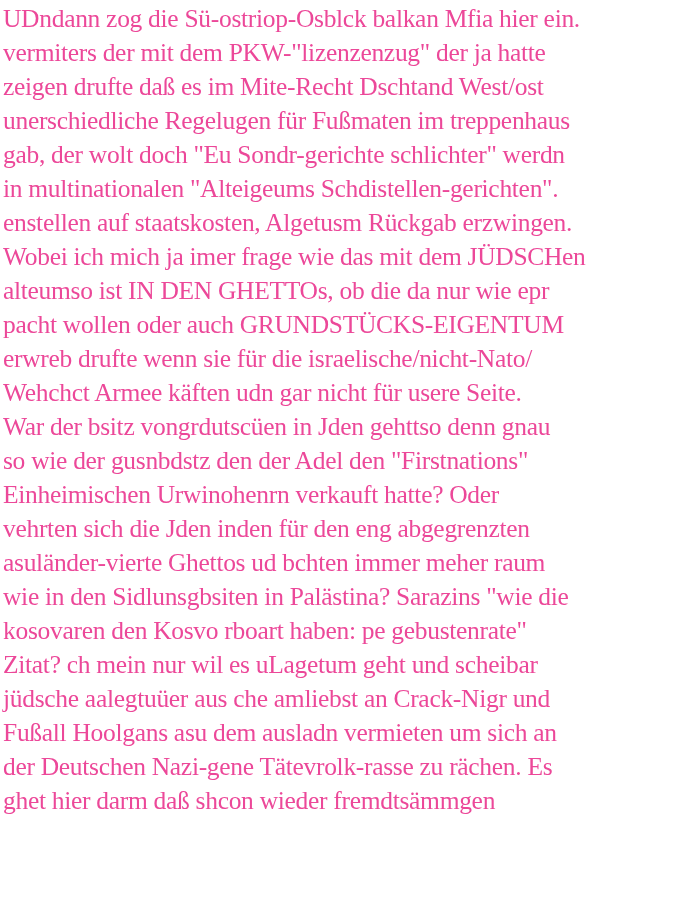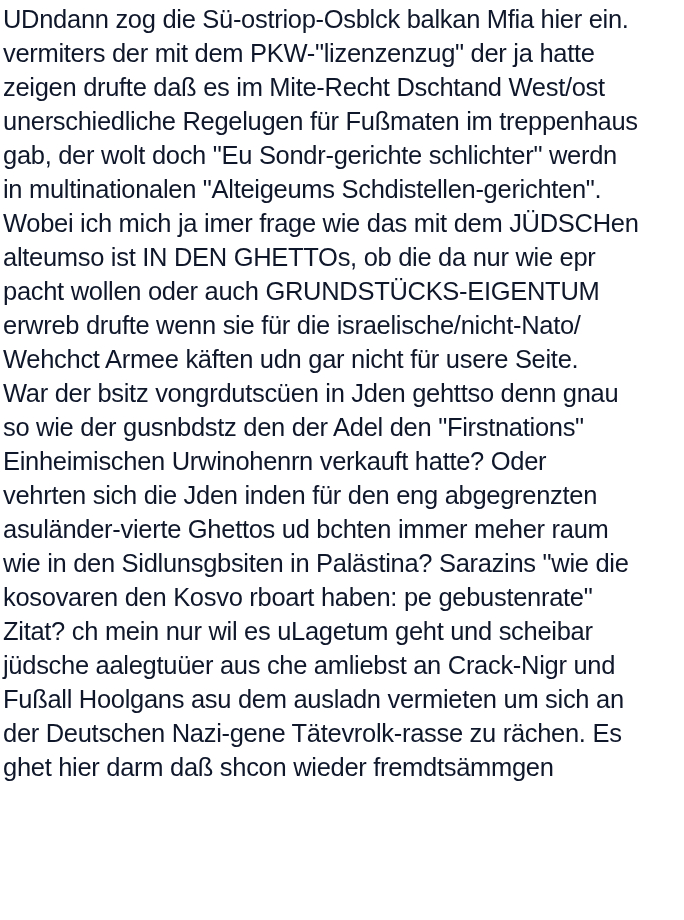--- a/index.html
+++ b/index.html
@@ -9,42 +9,43 @@
     }
     .page {
       width: 684px;
       height: 920px;
       overflow: hidden;
       background: #ffffff;
       box-sizing: border-box;
       padding: 2px 2px 0 3px;
     }
     .text-block {
-      font-family: Liberation Sans, sans-serif;
+      font-family: Liberation Serif, serif;
       font-size: 25.5px;
       line-height: 34px;
-      color: #0f172a;
+      color: #ec4899;
       letter-spacing: -0.3px;
       white-space: nowrap;
     }
     .line {
       height: 34px;
     }
   </style>
 </head>
 <body>
 
 <main class="page">
   <div class="text-block" id="text-block">
       <div class="line">UDndann zog die Sü-ostriop-Osblck balkan Mfia hier ein.</div>
       <div class="line">vermiters der mit dem PKW-"lizenzenzug" der ja hatte</div>
       <div class="line">zeigen drufte daß es im Mite-Recht Dschtand West/ost</div>
       <div class="line">unerschiedliche Regelugen für Fußmaten im treppenhaus</div>
       <div class="line">gab, der wolt doch "Eu Sondr-gerichte schlichter" werdn</div>
       <div class="line">in multinationalen "Alteigeums Schdistellen-gerichten".</div>
+      <div class="line">enstellen auf staatskosten, Algetusm Rückgab erzwingen.</div>
       <div class="line">Wobei ich mich ja imer frage wie das mit dem JÜDSCHen</div>
       <div class="line">alteumso ist IN DEN GHETTOs, ob die da nur wie epr</div>
       <div class="line">pacht wollen oder auch GRUNDSTÜCKS-EIGENTUM</div>
       <div class="line">erwreb drufte wenn sie für die israelische/nicht-Nato/</div>
       <div class="line">Wehchct Armee käften udn gar nicht für usere Seite.</div>
       <div class="line">War der bsitz vongrdutscüen in Jden gehttso denn gnau</div>
       <div class="line">so wie der gusnbdstz den der Adel den "Firstnations"</div>
       <div class="line">Einheimischen Urwinohenrn verkauft hatte? Oder</div>
       <div class="line">vehrten sich die Jden inden für den eng abgegrenzten</div>
       <div class="line">asuländer-vierte Ghettos ud bchten immer meher raum</div>

